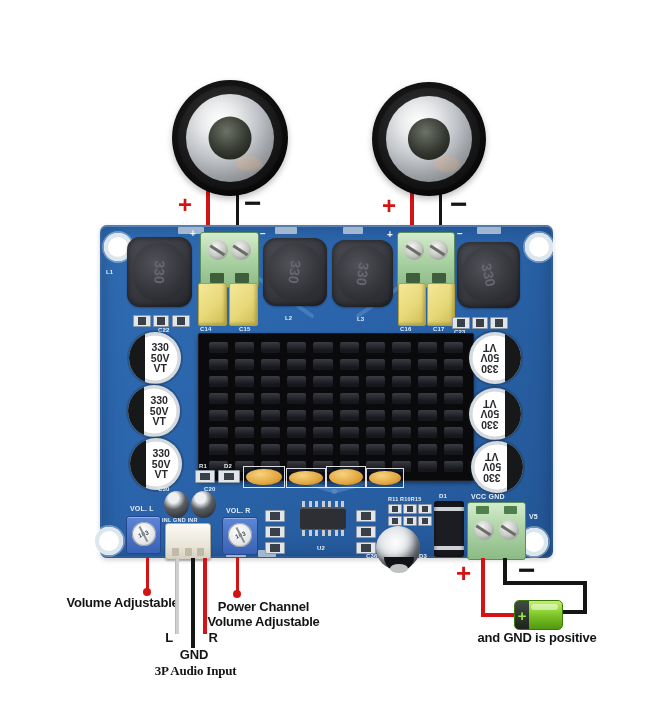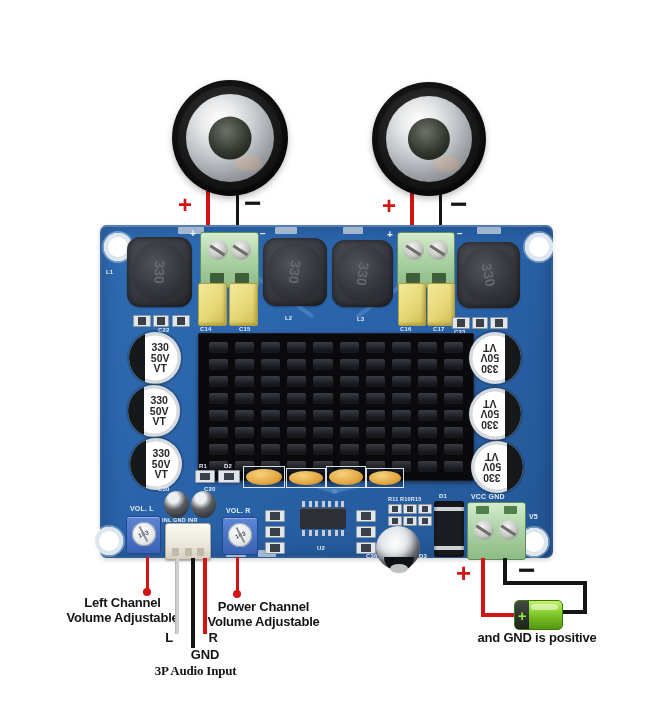--- a/index.html
+++ b/index.html
@@ -452,30 +452,29 @@
       <div class="ptab" style="right:8px;"></div>
       <div class="screw" style="left:6px;top:17px;"></div>
       <div class="screw" style="right:6px;top:17px;"></div>
     </div>
     <div class="silk" style="left:429px;top:288px;font-size:7px;">V5</div>
   </div>
 
   <div class="vwire w-red" style="left:146px;top:557px;width:3px;height:33px;"></div>
   <div class="dot" style="left:143px;top:588px;"></div>
   <div class="ann" style="left:55px;top:595px;width:135px;">
-    <div>Left Channel</div>
     <div>Volume Adjustable</div>
   </div>
 
   <div class="vwire w-gry" style="left:175px;top:558px;width:3px;height:76px;"></div>
   <div class="vwire w-blk" style="left:191px;top:558px;width:4px;height:90px;"></div>
   <div class="vwire w-red" style="left:203px;top:558px;width:4px;height:76px;"></div>
   <div class="ann" style="left:162px;top:630px;width:14px;">L</div>
   <div class="ann" style="left:206px;top:630px;width:14px;">R</div>
-  <div class="ann" style="left:183px;top:647px;width:44px;">GND</div>
+  <div class="ann" style="left:172px;top:647px;width:44px;">GND</div>
   <div class="ann" style="left:143px;top:663px;width:105px;font-family:Liberation Serif, serif;">3P Audio Input</div>
 
   <div class="vwire w-red" style="left:236px;top:557px;width:3px;height:35px;"></div>
   <div class="dot" style="left:233px;top:590px;"></div>
   <div class="ann" style="left:196px;top:599px;width:135px;">
     <div>Power Channel</div>
     <div>Volume Adjustable</div>
   </div>
 
   <div class="sign red" style="left:456px;top:560px;font-size:26px;">+</div>

